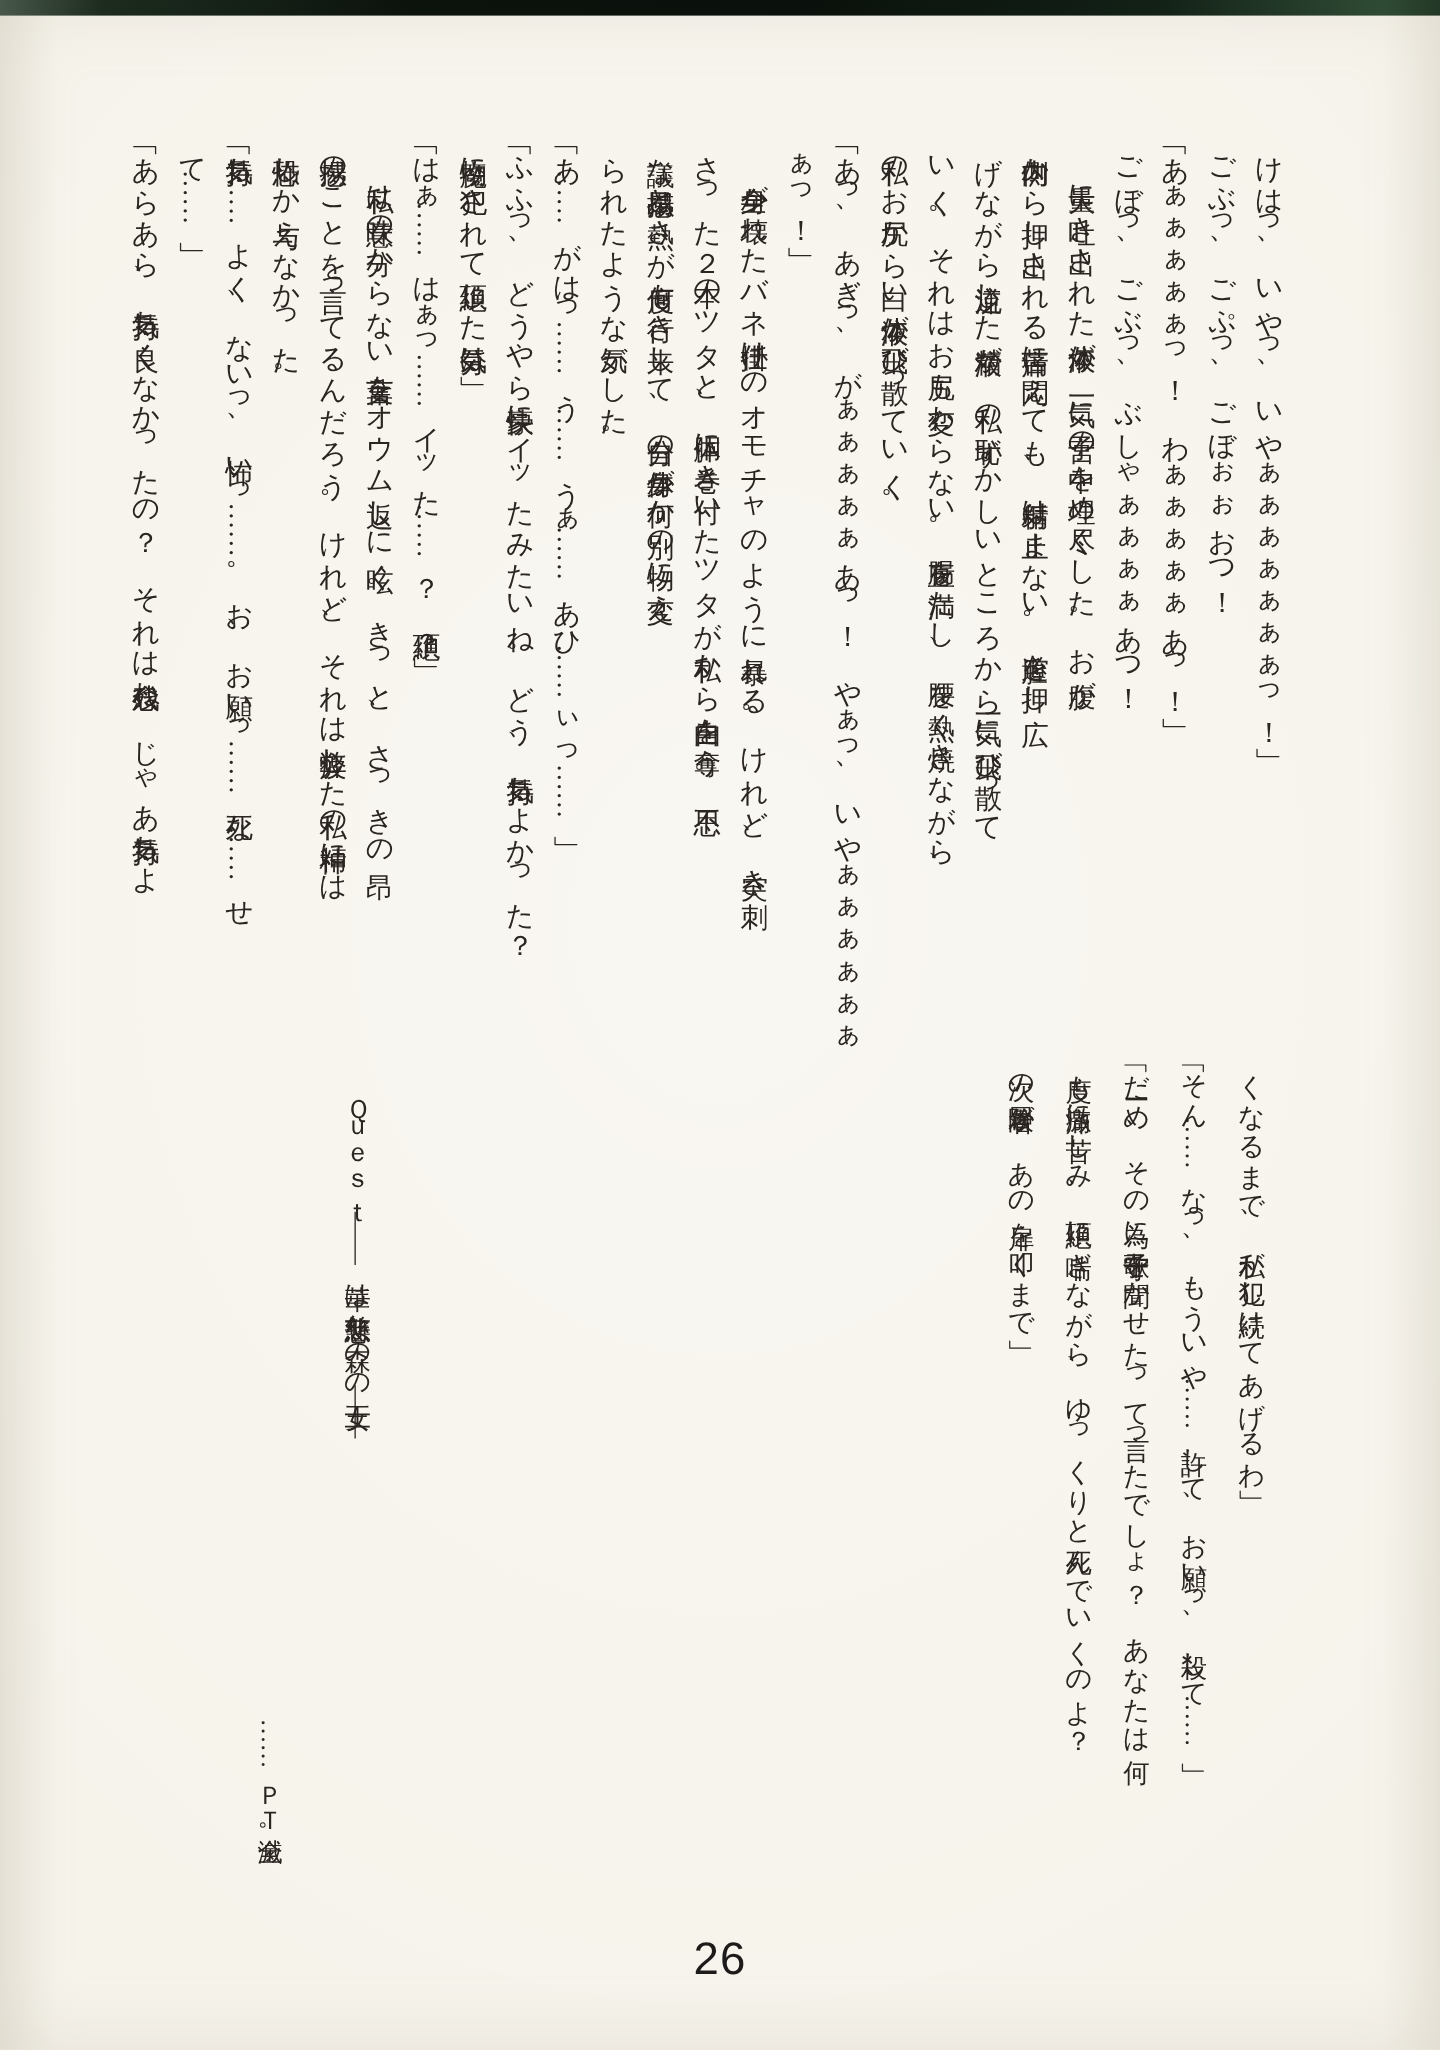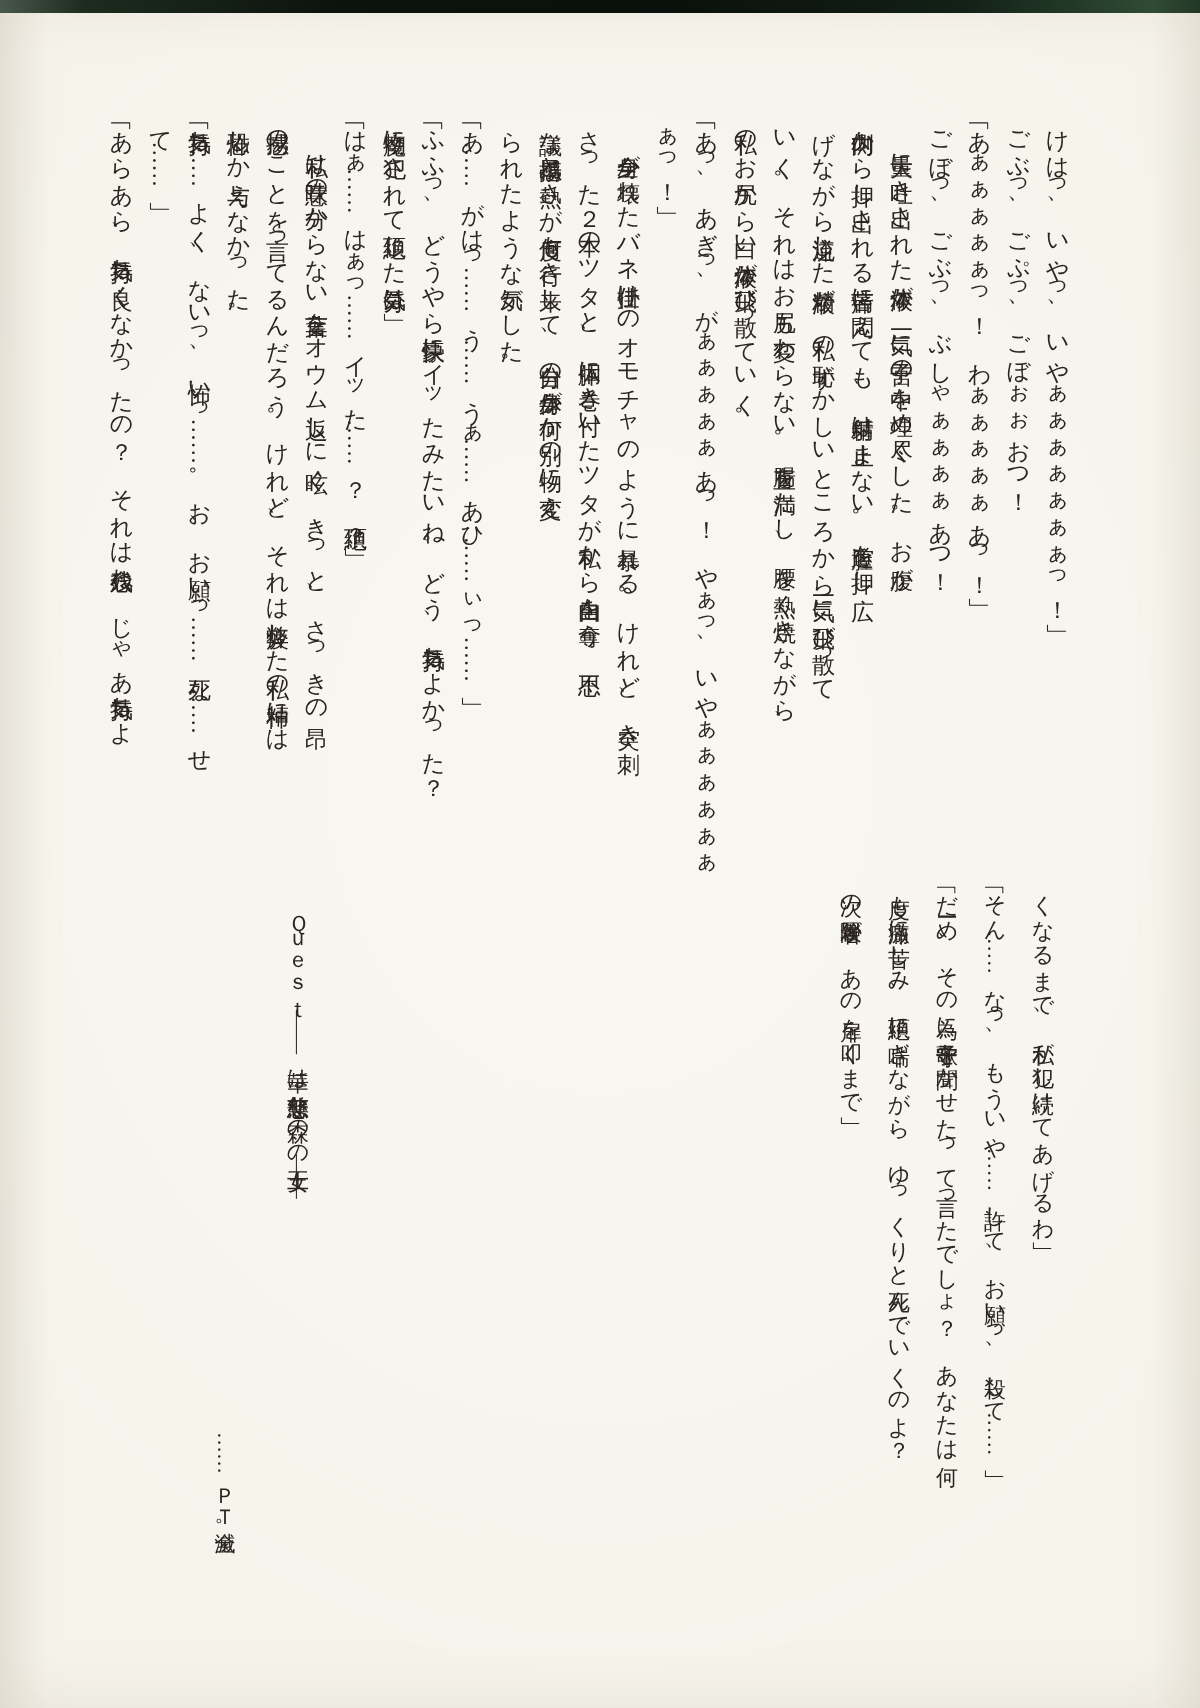--- a/index.html
+++ b/index.html
@@ -122,13 +122,14 @@
   <div class="vtext block-bottom-right">くなるまで、私が犯し続けてあげるわ」
 「そん……なっ、もういや……許して、お願いっ、殺して……」
 「だーめ、その為に子守歌を聞かせたって言ったでしょ？　あなたは何
 度も激痛に苦しみ、絶頂に喘ぎながら、ゆっくりと死んでいくのよ？
 次の冒険者が、あの扉を叩くまで」</div>
 
   <div class="vtext quest-line">Ｑｕｅｓｔ――華は無慈悲な森のの女王――</div>
 
   <div class="vtext pt-line">……ＰＴ全滅。</div>
 
+  <div class="page-number">26</div>
 </div>
 
 </body></html>

